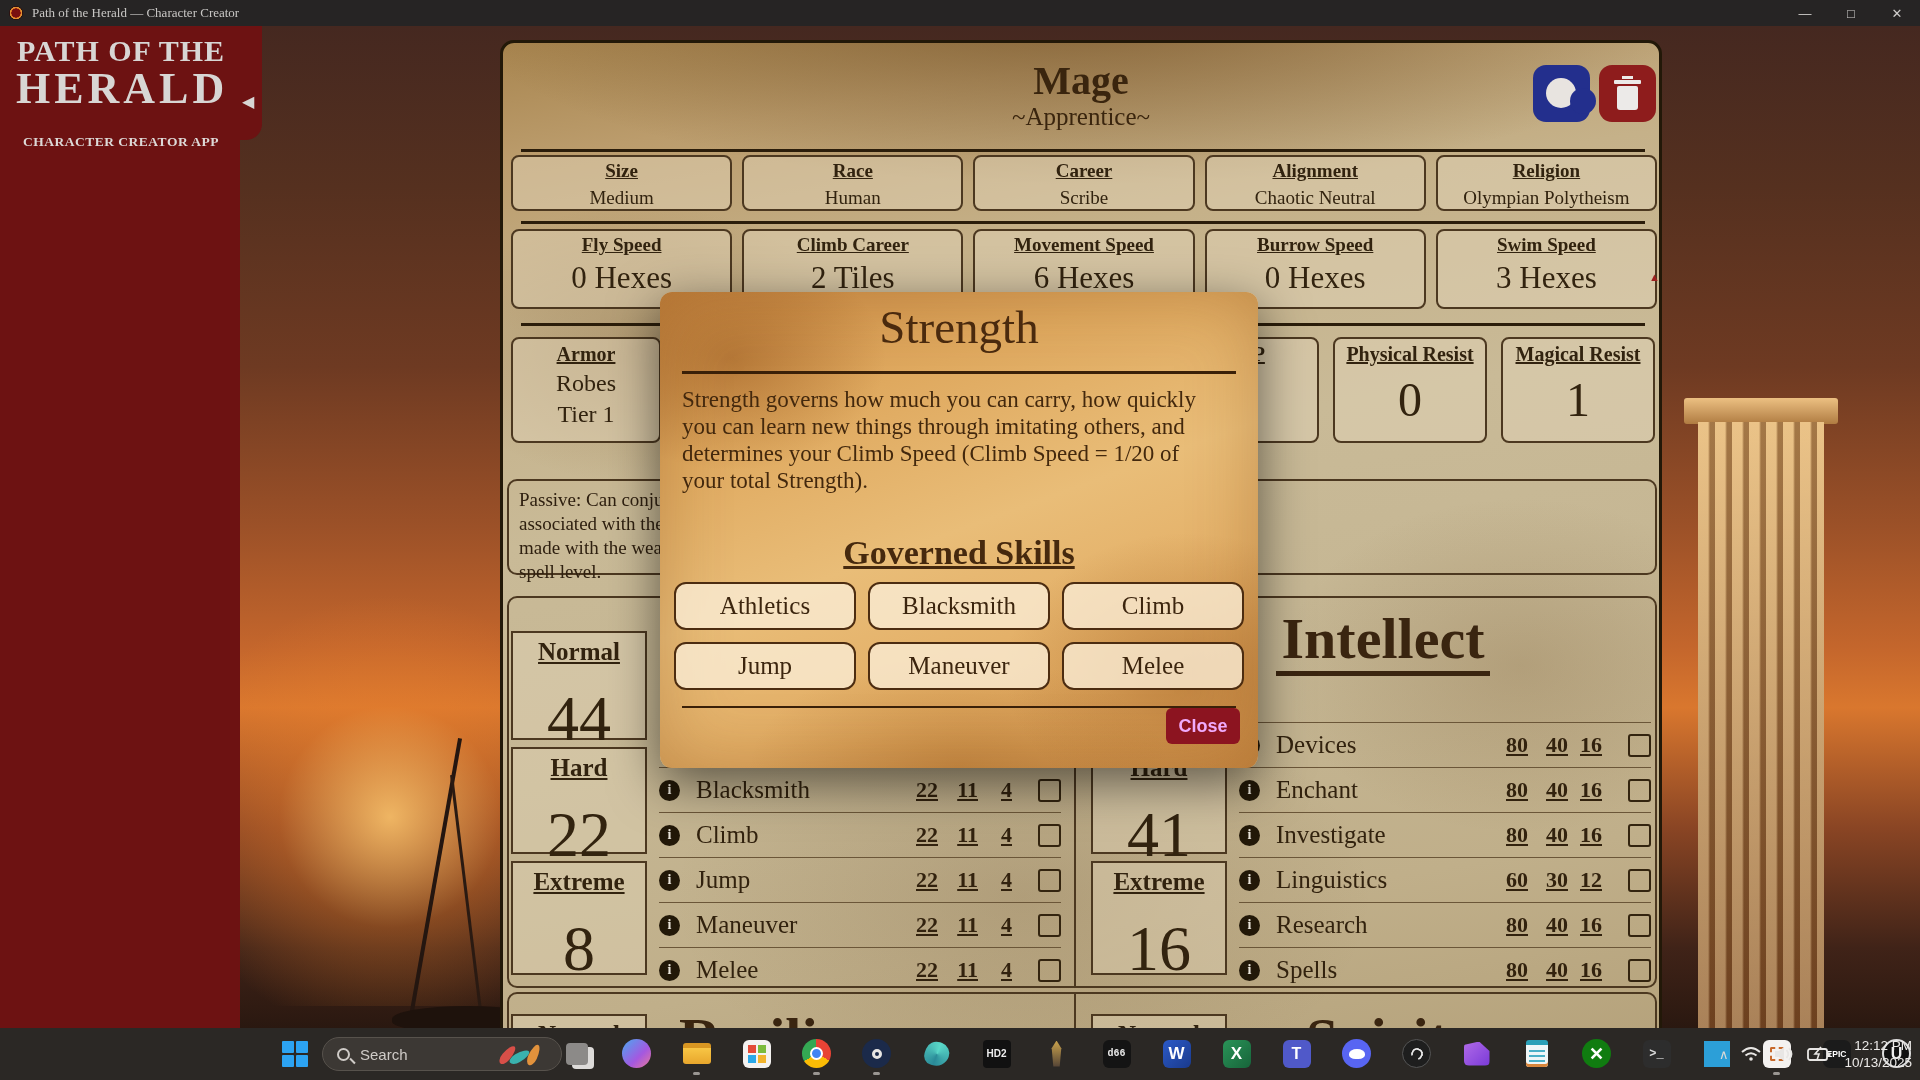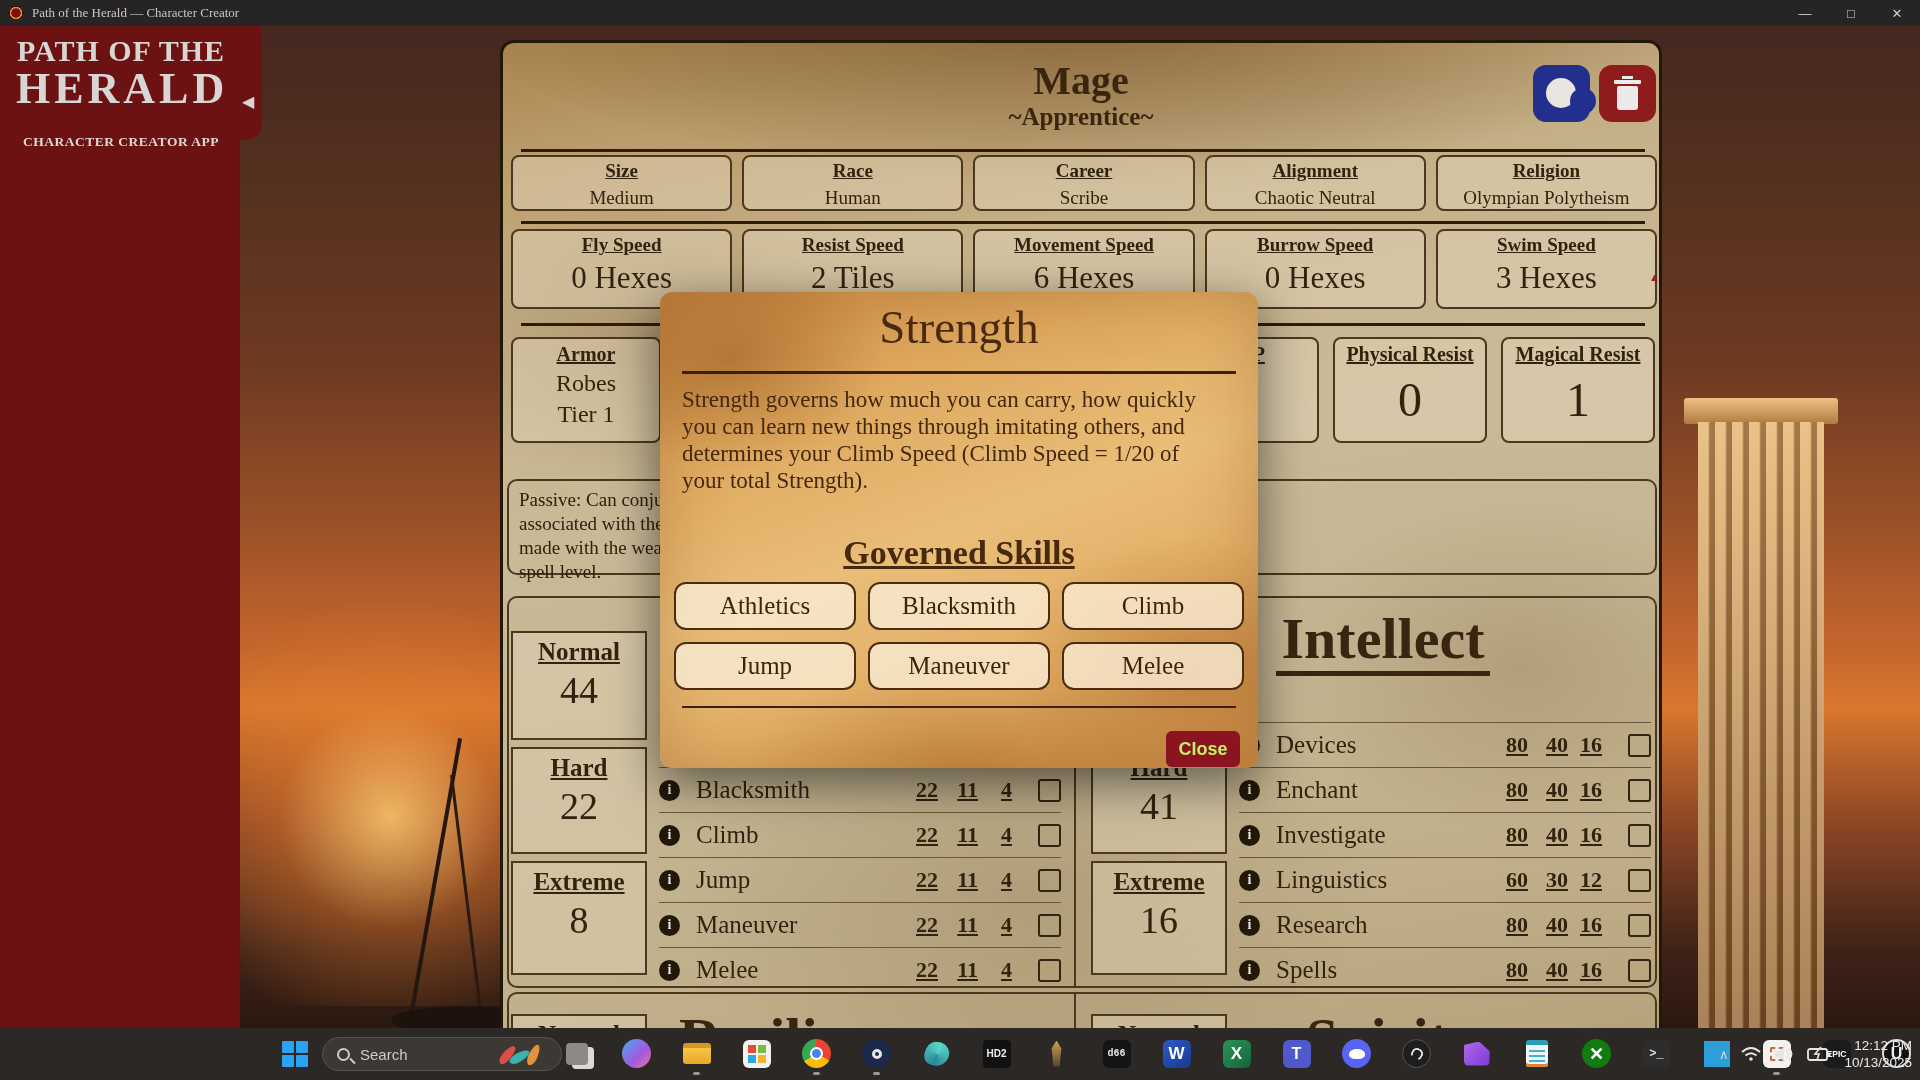--- a/index.html
+++ b/index.html
@@ -49,21 +49,21 @@
   .sheet { position:absolute; left:500px; top:14px; width:1162px; height:1010px; z-index:4;
     border:3px solid #221808; border-radius:14px;
     background:
       radial-gradient(ellipse 900px 260px at 50% -40px, rgba(98,64,24,.6), rgba(98,64,24,0) 70%),
       radial-gradient(ellipse 300px 200px at 12% 30%, rgba(110,75,35,.25), transparent 70%),
       radial-gradient(ellipse 340px 240px at 88% 62%, rgba(115,82,42,.22), transparent 70%),
       radial-gradient(ellipse 500px 300px at 45% 85%, rgba(100,72,40,.18), transparent 70%),
       linear-gradient(170deg,#a8854f 0%,#bb9c6c 10%,#c5b189 24%,#c9ba97 42%,#c5b693 62%,#c0af8a 82%,#b5a27b 100%);
     color:#32230f; }
   .sheet-title { position:absolute; left:0; top:14px; width:100%; text-align:center; font-size:40px; font-weight:bold; color:#3a250e; }
-  .sheet-subtitle { position:absolute; left:0; top:60px; width:100%; text-align:center; font-size:25px; font-weight:bold; color:#3a250e; }
+  .sheet-subtitle { position:absolute; left:0; top:60px; width:100%; text-align:center; font-size:25px; font-weight:normal; color:#3a250e; }
   .icon-btn { position:absolute; top:22px; width:57px; height:57px; border-radius:13px; }
   .moon-btn { left:1030px; background:#232f8d; }
   .crescent { position:absolute; left:13px; top:13px; width:30px; height:30px; border-radius:50%; background:#e8e4e0; }
   .crescent-mask { position:absolute; left:24px; top:10px; width:26px; height:26px; border-radius:50%; background:#232f8d; }
   .trash-btn { left:1096px; background:#8e1c1c; }
   .trash-lid { position:absolute; left:15px; top:15px; width:27px; height:4px; background:#eceae8; border-radius:1px; }
   .trash-handle { position:absolute; left:23px; top:11px; width:11px; height:3px; background:#eceae8; }
   .trash-body { position:absolute; left:18px; top:21px; width:21px; height:24px; background:#eceae8; border-radius:2px 2px 3px 3px; }
   .sheet-hr { position:absolute; left:18px; width:1124px; height:3px; background:#2b1d0a; }
   .card-row { position:absolute; left:8px; width:1146px; display:flex; gap:10px; }
@@ -74,21 +74,21 @@
   .abs-card { position:absolute; border:2px solid #4c3820; border-radius:8px; background:rgba(226,212,184,.5); text-align:center; }
   .abs-card .lbl { font-size:20px; font-weight:bold; text-decoration:underline; margin-top:4px; }
   .abs-card .mid { font-size:24px; margin-top:4px; }
   .abs-card .huge { font-size:48px; margin-top:6px; }
   .passive-box { position:absolute; left:4px; top:436px; width:1150px; height:96px; border:2px solid #4c3820; border-radius:10px; }
   .passive-col { position:absolute; top:7px; font-size:19px; line-height:24px; color:#2f2010; white-space:nowrap; }
   .skills-box { position:absolute; left:4px; top:553px; width:1150px; height:392px; border:2px solid #4c3820; border-radius:10px; }
   .v-divider { position:absolute; left:571px; top:553px; width:2px; height:392px; background:#4c3820; }
   .diff { position:absolute; width:136px; border:2px solid #4c3820; border-radius:0; background:rgba(226,212,184,.45); text-align:center; }
   .diff .lbl { font-size:25px; font-weight:bold; text-decoration:underline; margin-top:5px; }
-  .diff .num { font-size:38px; margin-top:2px; }
+  .diff .num { font-size:64px; margin-top:16px; }
   .intellect-h { position:absolute; left:640px; top:566px; width:480px; text-align:center; }
   .intellect-h span { display:inline-block; font-size:58px; font-weight:bold; color:#3a2510; border-bottom:5px solid #3a2510; padding:0 6px 2px; line-height:60px; }
   .skill-row { position:absolute; height:44px; display:flex; align-items:center; }
   .info-i { width:21px; height:21px; border-radius:50%; background:#221808; color:#e9e4da; font-size:14px; font-weight:bold;
     display:flex; align-items:center; justify-content:center; flex:0 0 21px; margin-right:16px; }
   .skill-name { font-size:25px; color:#32220e; flex:1; }
   .skill-num { font-size:22px; font-weight:bold; text-decoration:underline; text-align:right; color:#32220e; }
   .n1 { width:36px; } .n2 { width:30px; margin-left:10px; } .n3 { width:24px; margin-left:10px; }
   .checkbox { width:23px; height:23px; border:2.5px solid #33240f; border-radius:3px; margin-left:26px; flex:0 0 23px; }
   .row-sep { position:absolute; height:1px; background:#6b5638; }
@@ -108,22 +108,22 @@
     color:#46290e; }
   .modal-title { position:absolute; left:0; top:8px; width:100%; text-align:center; font-size:47px; color:#4a2a0e; }
   .modal-hr { position:absolute; left:22px; top:79px; width:554px; height:3px; background:#3a2008; }
   .modal-body { position:absolute; left:22px; top:94px; width:540px; font-size:23px; line-height:27px; color:#43280d; }
   .governed-h { position:absolute; left:0; top:242px; width:100%; text-align:center; }
   .governed-h span { font-size:34px; font-weight:bold; text-decoration:underline; }
   .gov-grid { position:absolute; left:14px; top:290px; width:570px; display:grid; grid-template-columns:1fr 1fr 1fr; gap:12px; }
   .gov-btn { height:48px; background:rgba(250,236,212,.8); border:2px solid #4c2c10; border-radius:12px;
     font-size:25px; color:#3c250e; display:flex; align-items:center; justify-content:center; font-family:"Liberation Serif", serif; }
   .modal-hr2 { position:absolute; left:22px; top:414px; width:554px; height:2px; background:#3a2008; }
-  .close-btn { position:absolute; right:18px; top:439px; width:74px; height:36px; background:#8c1420; border-radius:6px;
-    color:#bef264; font-family:"Liberation Sans", sans-serif; font-weight:bold; font-size:18px;
+  .close-btn { position:absolute; right:18px; top:416px; width:74px; height:36px; background:#8c1420; border-radius:6px;
+    color:#f0abfc; font-family:"Liberation Sans", sans-serif; font-weight:bold; font-size:18px;
     display:flex; align-items:center; justify-content:center; }
 
   
   .taskbar { position:absolute; left:0; top:1028px; width:1920px; height:52px; background:#2b2825; z-index:50;
     font-family:"Liberation Sans", sans-serif; }
   .start { position:absolute; left:282px; top:13px; width:26px; height:26px; display:grid; grid-template-columns:12px 12px; grid-template-rows:12px 12px; gap:2px; }
   .start div { background:#2ca3f2; border-radius:1px; }
   .search-pill { position:absolute; left:322px; top:9px; width:240px; height:34px; background:#3c3834; border:1px solid #57524c;
     border-radius:17px; display:flex; align-items:center; }
   .mag { width:13px; height:13px; border:2px solid #cfcbc7; border-radius:50%; margin-left:14px; position:relative; }
@@ -217,21 +217,21 @@
         </div>
     </div>
     <div class="sheet-hr" style="top:178px;"></div>
 
     <div class="card-row" style="top:186px; height:80px;">
       <div class="pcard">
           <div class="lbl">Fly Speed</div>
           <div class="bigval">0 Hexes</div>
         </div>
       <div class="pcard">
-          <div class="lbl">Resist Speed</div>
+          <div class="lbl">Climb Career</div>
           <div class="bigval">2 Tiles</div>
         </div>
       <div class="pcard">
           <div class="lbl">Movement Speed</div>
           <div class="bigval">6 Hexes</div>
         </div>
       <div class="pcard">
           <div class="lbl">Burrow Speed</div>
           <div class="bigval">0 Hexes</div>
         </div>

